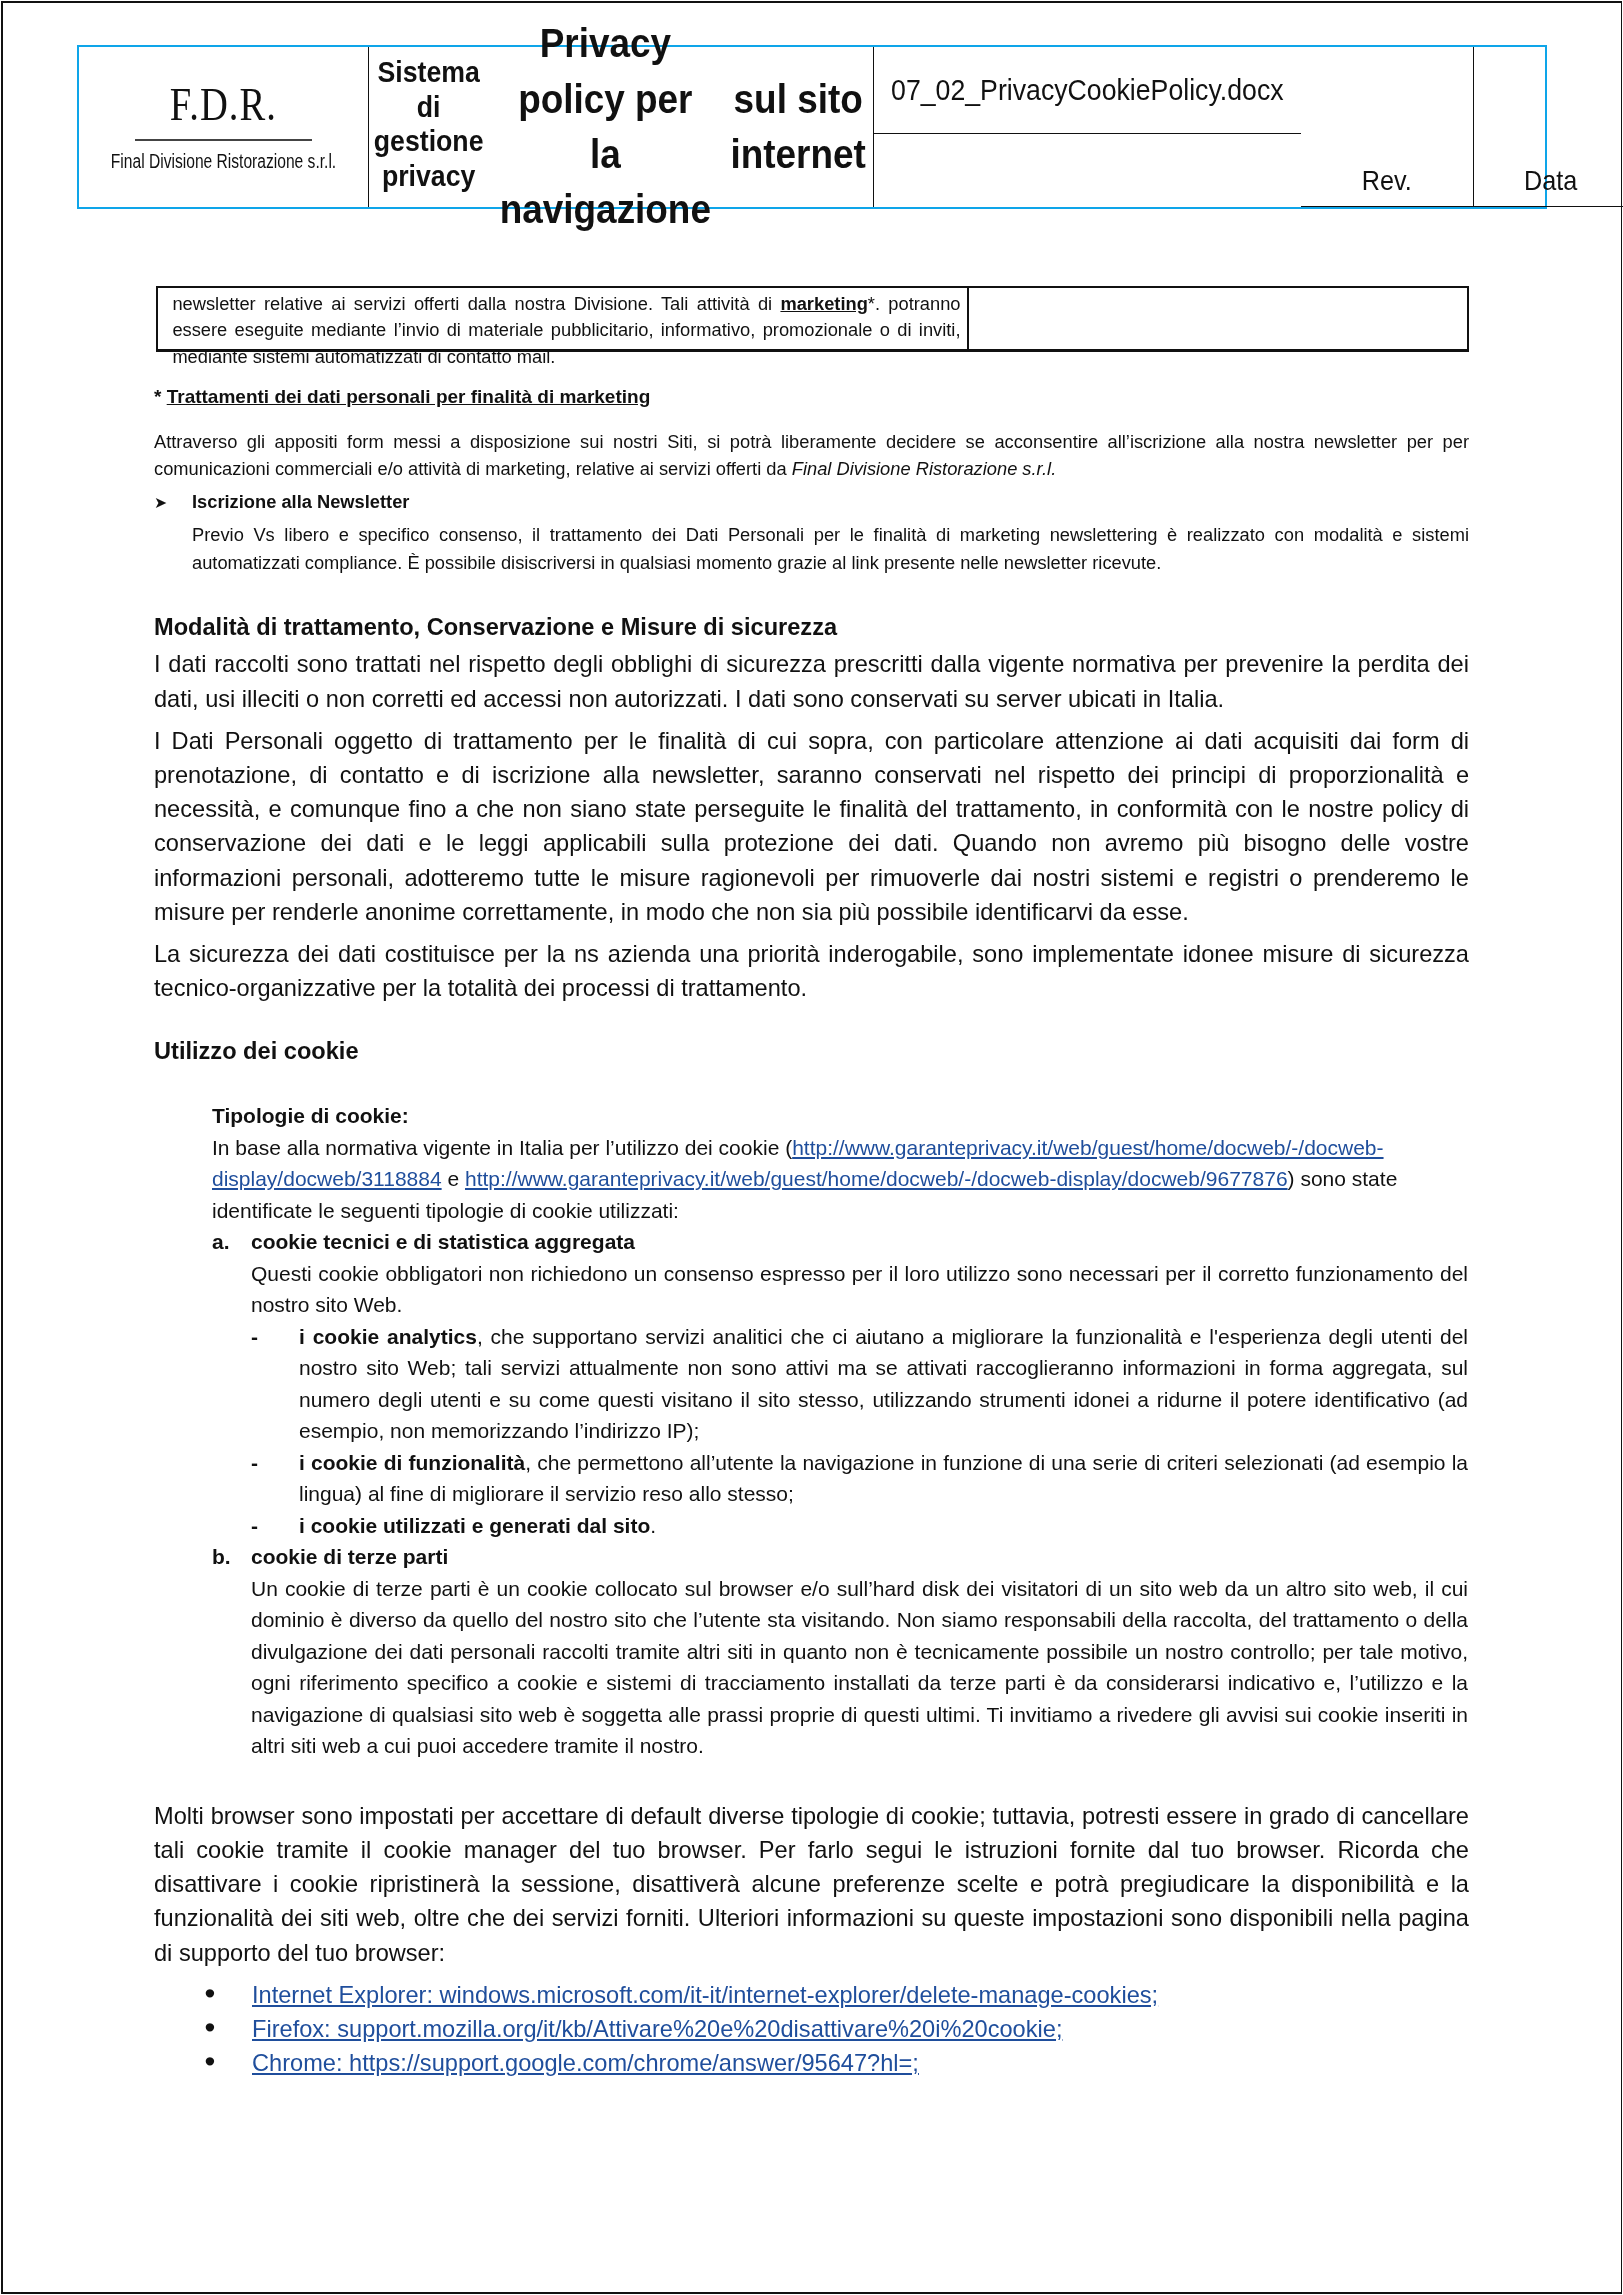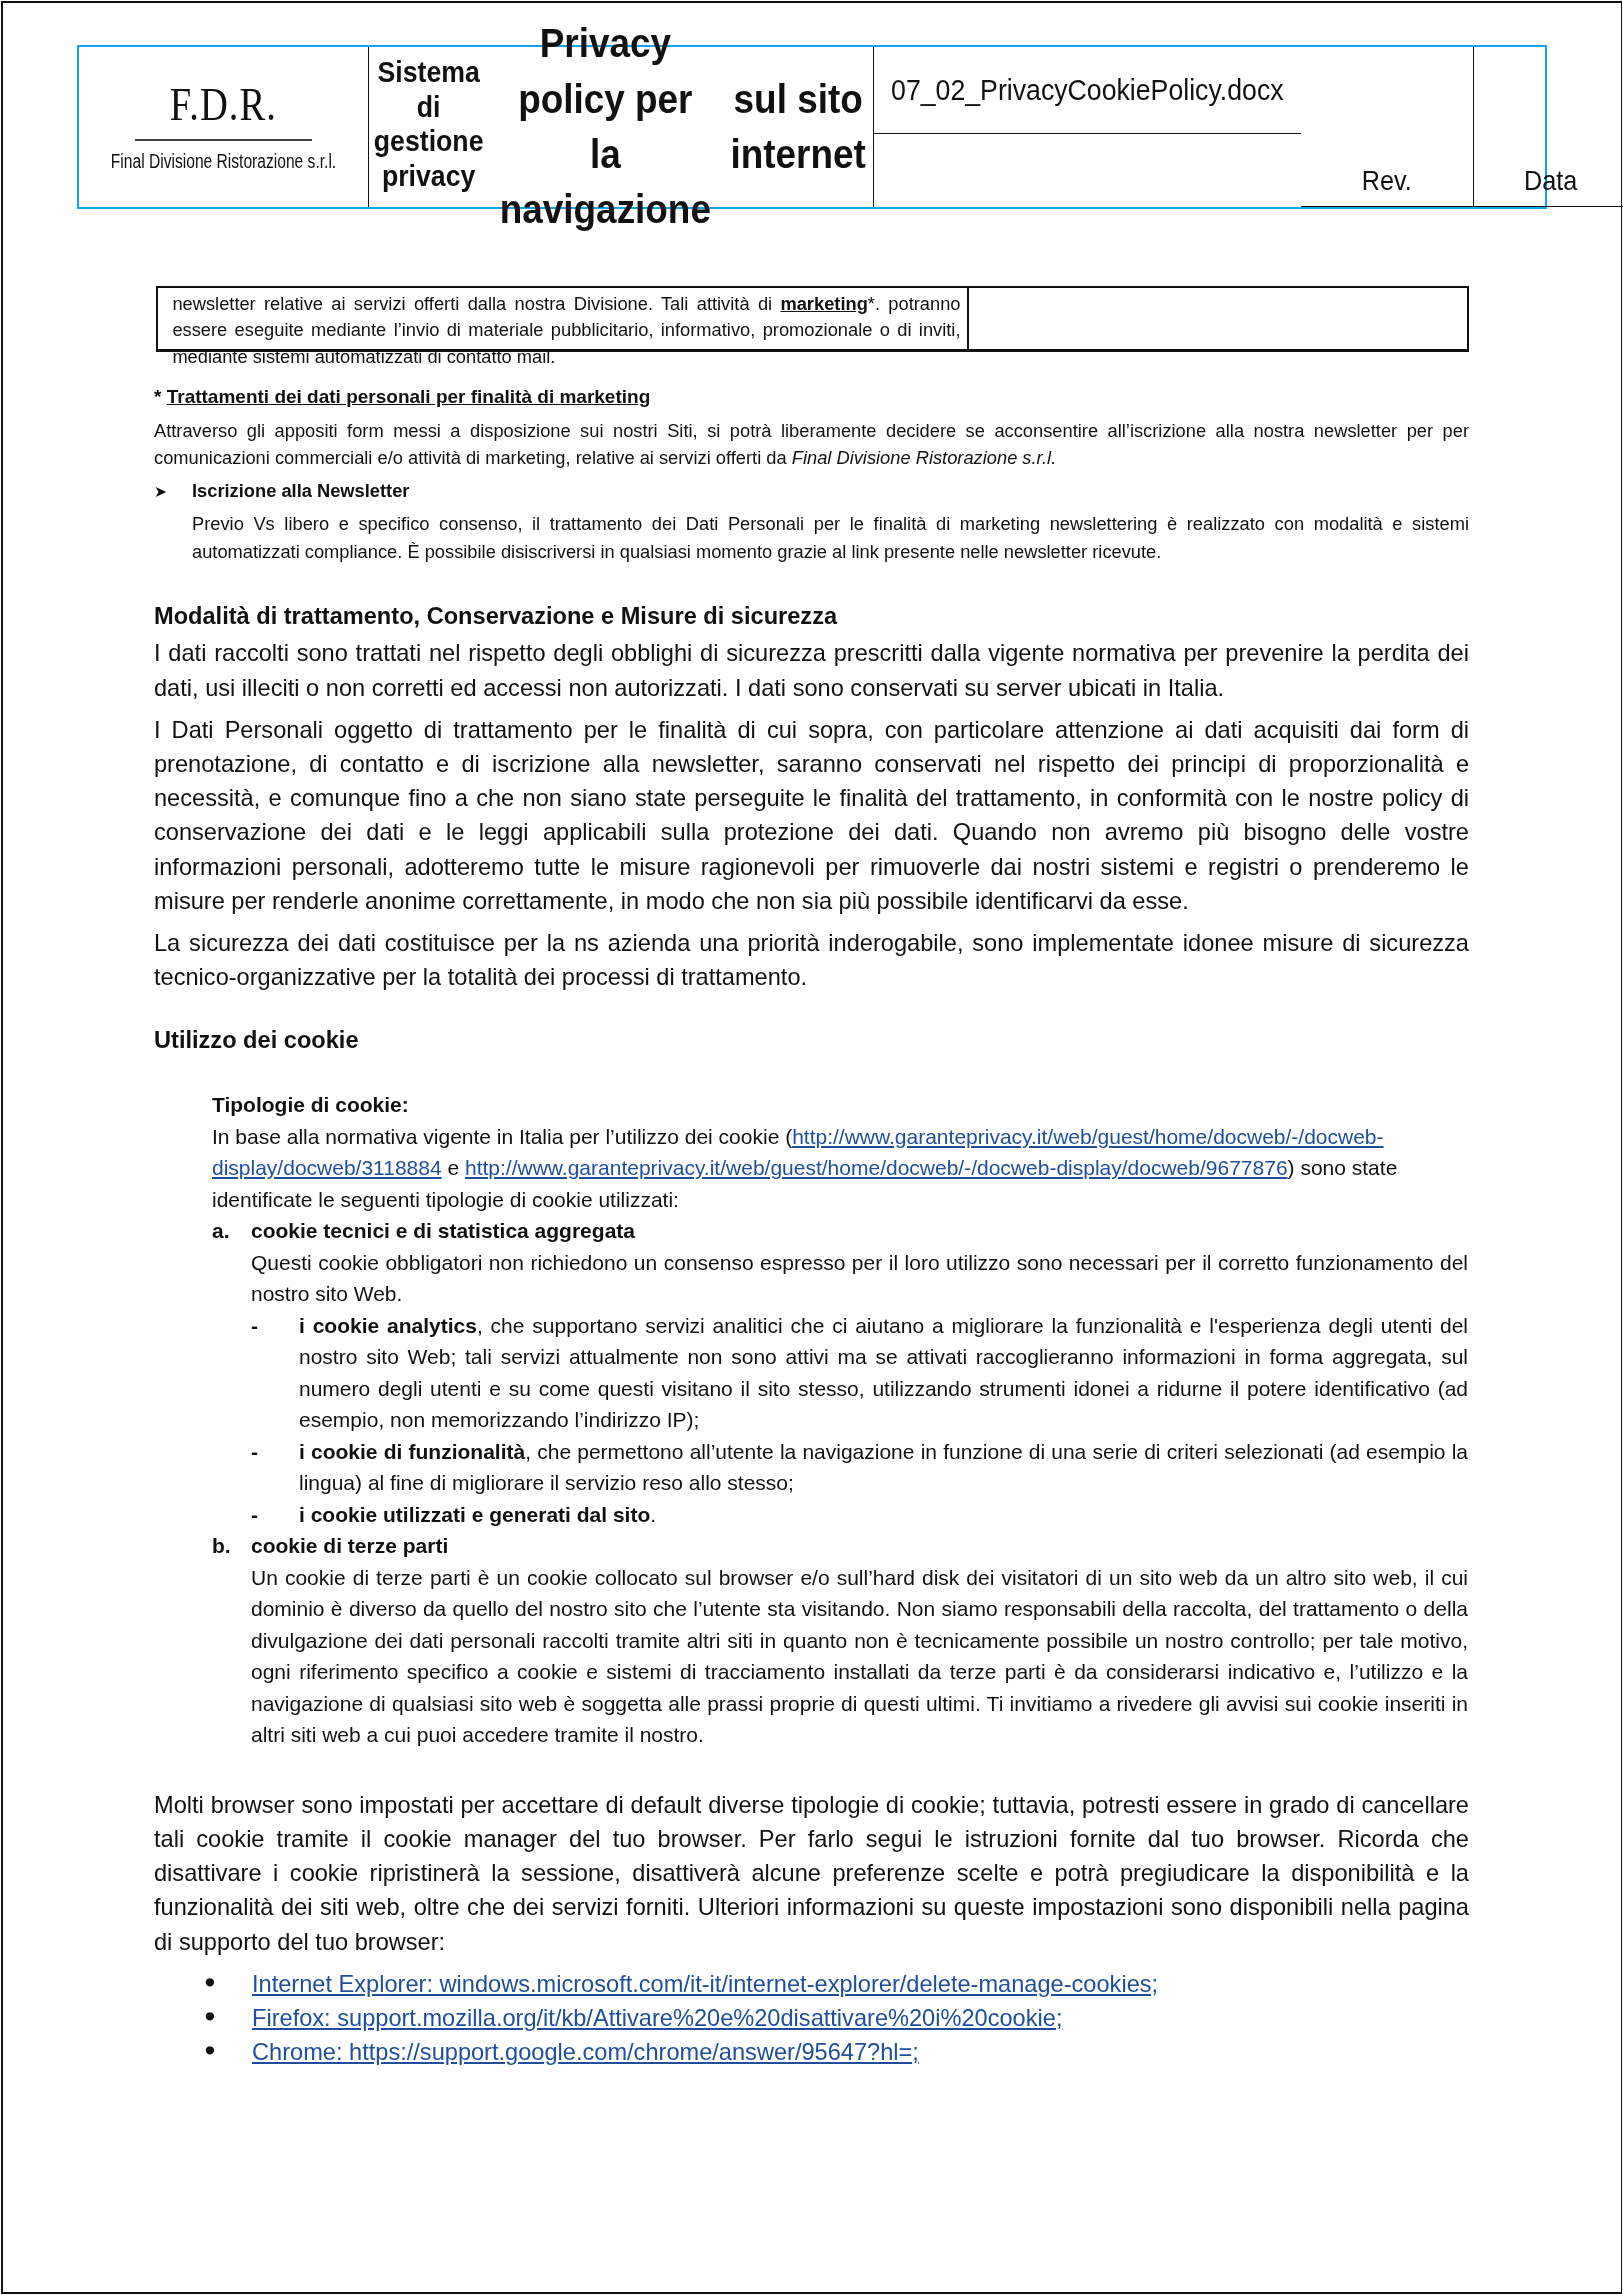--- a/index.html
+++ b/index.html
@@ -71,21 +71,21 @@
       padding: 2.6px 6.5px 0 14.4px; font-size: 18.3px; line-height: 1.45;
       text-align: justify;
     }
     .box-right { flex: 1; }
     .ul-bold { font-weight: bold; text-decoration: underline; }
 
     
     .content {
       position: absolute; left: 154px; top: 386px; width: 1315px;
     }
-    .fn-title { font-size: 19px; font-weight: bold; margin-bottom: 10px; }
+    .fn-title { font-size: 19px; font-weight: bold; margin-bottom: 21px; }
     .fn-title u { text-decoration: underline; }
     .fn-body { font-size: 18.3px; line-height: 1.45; text-align: justify; margin-bottom: 9.2px; }
     .arrow-item { display: flex; align-items: baseline; font-size: 18.3px; font-weight: bold; margin-bottom: 7.9px; }
     .arrow-icon { width: 38px; font-size: 15.7px; }
     .arrow-body { margin-left: 38px; font-size: 18.3px; line-height: 1.5; text-align: justify; }
 
     .h-section { font-size: 23.6px; font-weight: bold; margin-top: 38px; margin-bottom: 6.5px; }
     .p-big { font-size: 23.6px; line-height: 1.45; text-align: justify; margin-bottom: 7.9px; }
 
     .cookie-block { margin-left: 58px; margin-right: 0; width: 1256px; margin-top: 35px; }

